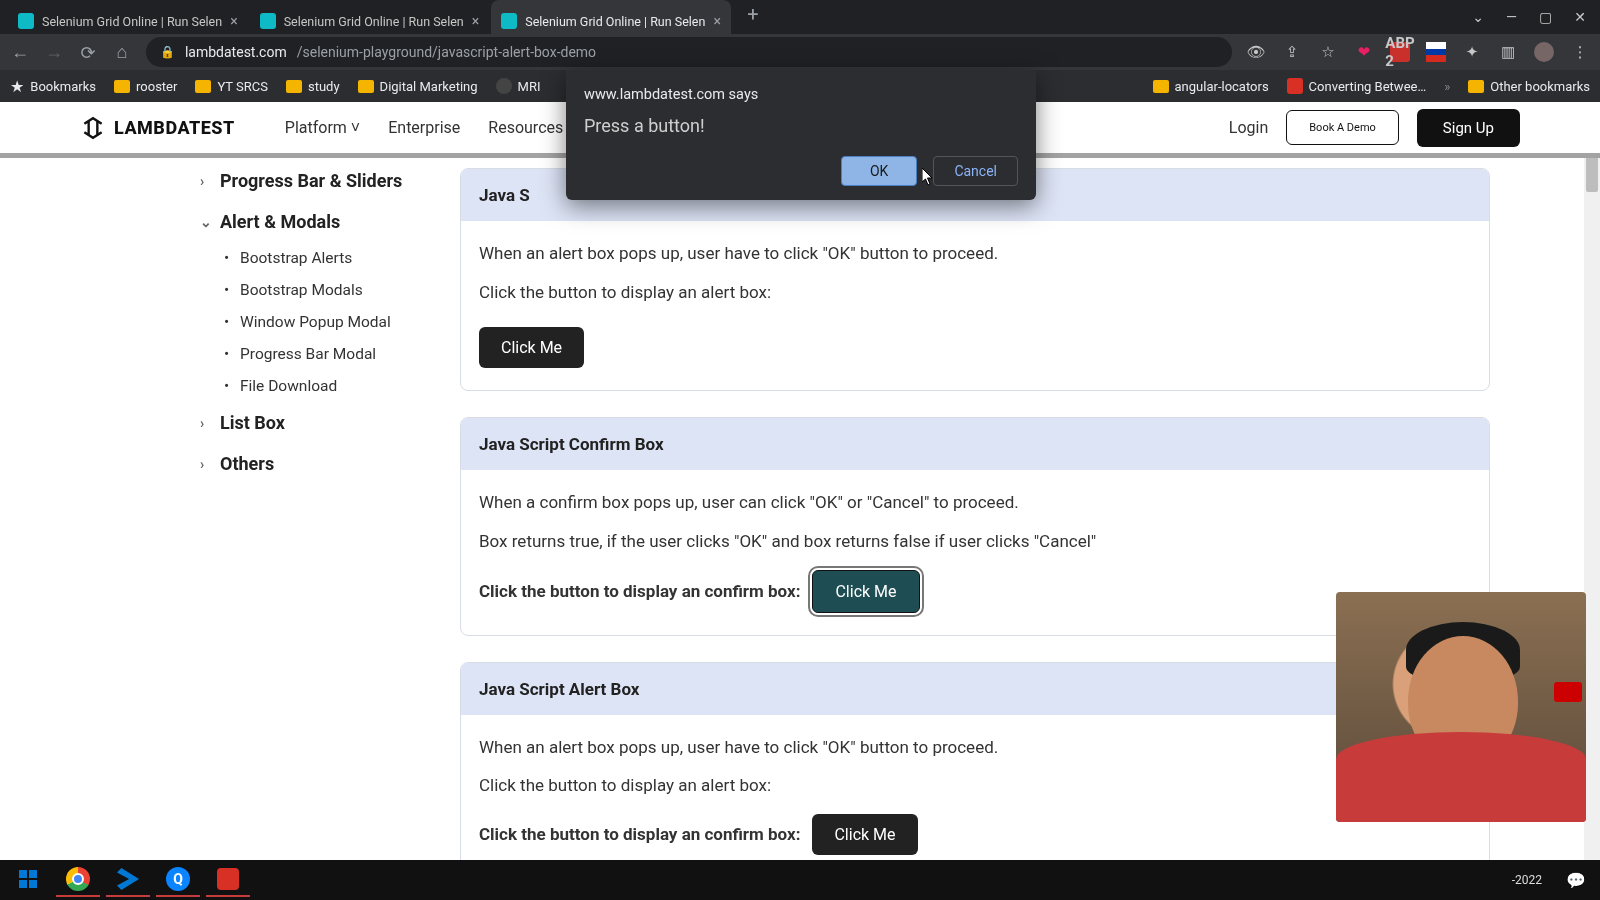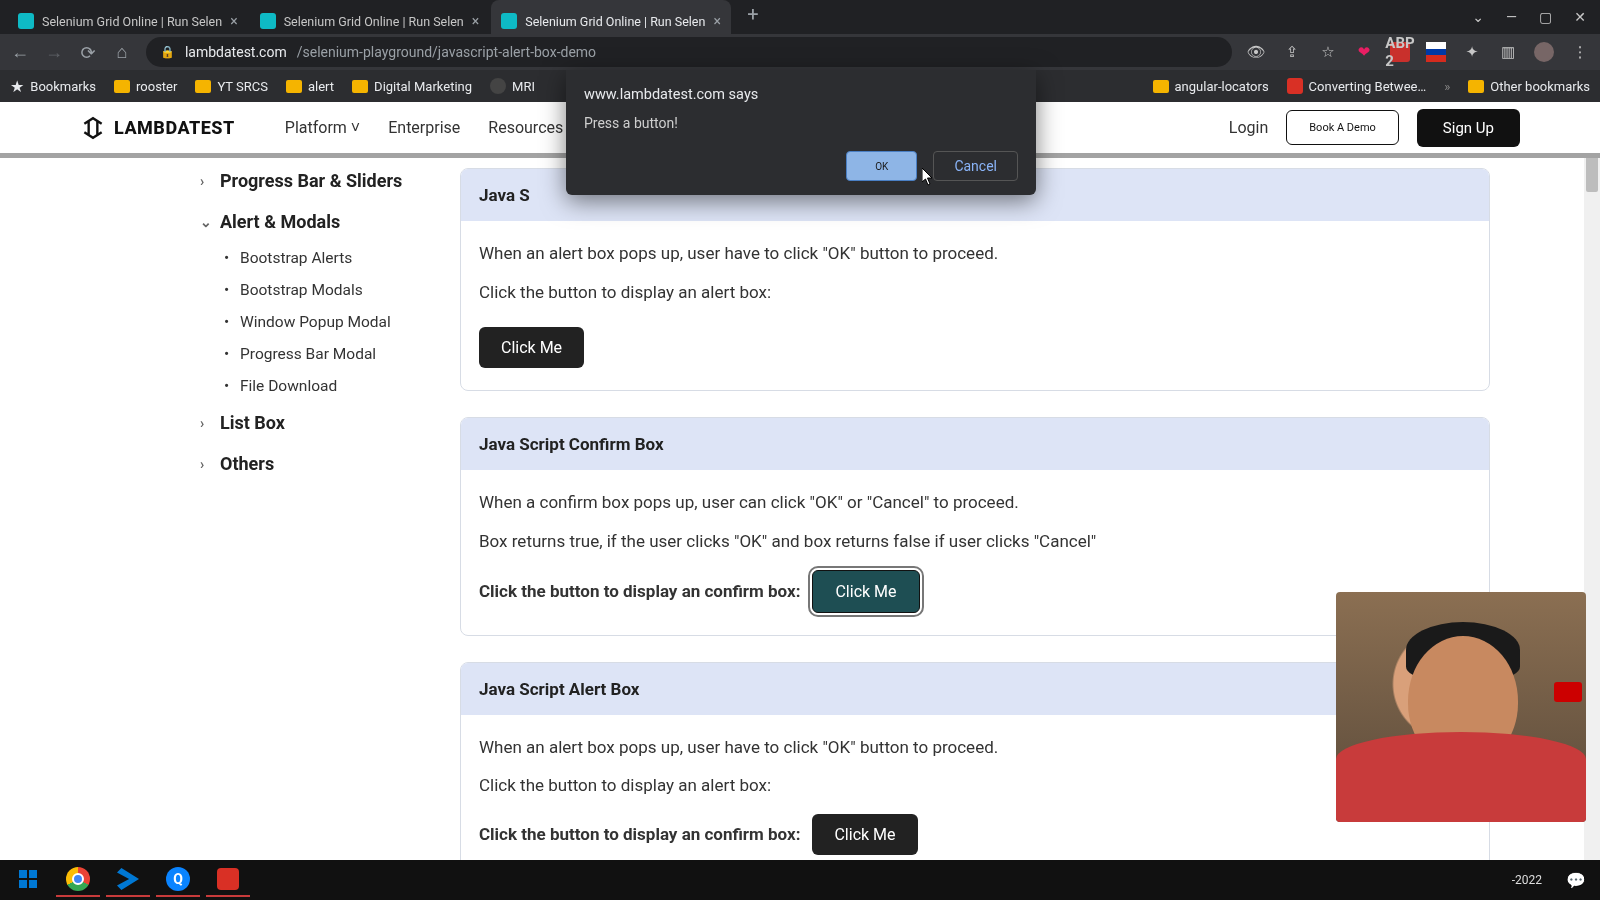--- a/index.html
+++ b/index.html
@@ -63,23 +63,23 @@
 .btn-teal { background: #1e4e53; color: #fff; border: 1px solid #111; padding: 11px 22px; font-size: 16px; border-radius: 6px; margin-left: 12px; outline: 2px solid #777; outline-offset: 2px; }
 .inline-row { display: flex; align-items: center; gap: 0px; margin-top: 14px; }
 .inline-row strong { font-weight: 700; font-size: 17px; }
 
 .scrollbar-v { position: absolute; right: 0; top: 0; bottom: 0; width: 16px; background: #f0f0f0; }
 .scrollbar-v .thumb { position: absolute; left: 2px; right: 2px; top: 10px; height: 80px; background: #bdbdbd; border-radius: 2px; }
 
 
 .js-dialog { position: absolute; top: 0; left: 566px; width: 470px; background: #2c2d30; border-radius: 0 0 6px 6px; box-shadow: 0 6px 24px rgba(0,0,0,0.5); padding: 16px 18px 14px 18px; z-index: 200; color: #e8eaed; }
 .js-dialog .origin { font-size: 14.5px; margin-bottom: 12px; }
-.js-dialog .msg { font-size: 14px; color: #cfcfcf; margin-bottom: 20px; }
+.js-dialog .msg { font-size: 18px; color: #cfcfcf; margin-bottom: 20px; }
 .js-dialog .dlg-buttons { display: flex; justify-content: flex-end; gap: 16px; }
-.dlg-ok { background: #8eb5e6; border: 1.5px solid #4a7fc4; color: #1a1a1a; padding: 6px 28px; border-radius: 4px; font-size: 10px; position: relative; }
+.dlg-ok { background: #8eb5e6; border: 1.5px solid #4a7fc4; color: #1a1a1a; padding: 6px 28px; border-radius: 4px; font-size: 14px; position: relative; }
 .dlg-cancel { background: transparent; border: 1px solid #555; color: #8ab4f8; padding: 6px 20px; border-radius: 4px; font-size: 14px; }
 .cursor { position: absolute; width: 12px; height: 18px; pointer-events: none; z-index: 300; }
 
 
 .webcam { position: absolute; right: 14px; bottom: 38px; width: 250px; height: 230px; background: radial-gradient(circle at 45% 40%, #d9a07a 28%, transparent 29%), linear-gradient(#8b6f52, #5a4a3a); border-radius: 4px; z-index: 50; overflow: hidden; }
 .webcam .shirt { position: absolute; bottom: 0; left: 0; right: 0; height: 90px; background: #c83b3b; border-radius: 50% 50% 0 0 / 30% 30% 0 0; }
 .webcam .head { position: absolute; top: 44px; left: 72px; width: 110px; height: 130px; background: #c88960; border-radius: 50% 50% 48% 48%; }
 .webcam .hair { position: absolute; top: 30px; left: 70px; width: 114px; height: 56px; background: #1a1a1a; border-radius: 50% 50% 20% 20%; }
 .webcam .badge { position: absolute; right: 4px; top: 90px; width: 28px; height: 20px; background: #cc0000; border-radius: 3px; }
 
@@ -162,21 +162,21 @@
   <div class="bk">
       <span class="foldericon"></span>
       <span>rooster</span>
     </div>
   <div class="bk">
       <span class="foldericon"></span>
       <span>YT SRCS</span>
     </div>
   <div class="bk">
       <span class="foldericon"></span>
-      <span>alert</span>
+      <span>study</span>
     </div>
   <div class="bk">
       <span class="foldericon"></span>
       <span>Digital Marketing</span>
     </div>
   <div class="bk">
       <span class="roundicon"></span>
       <span>MRI</span>
     </div>
   <div class="spacer"></div>

